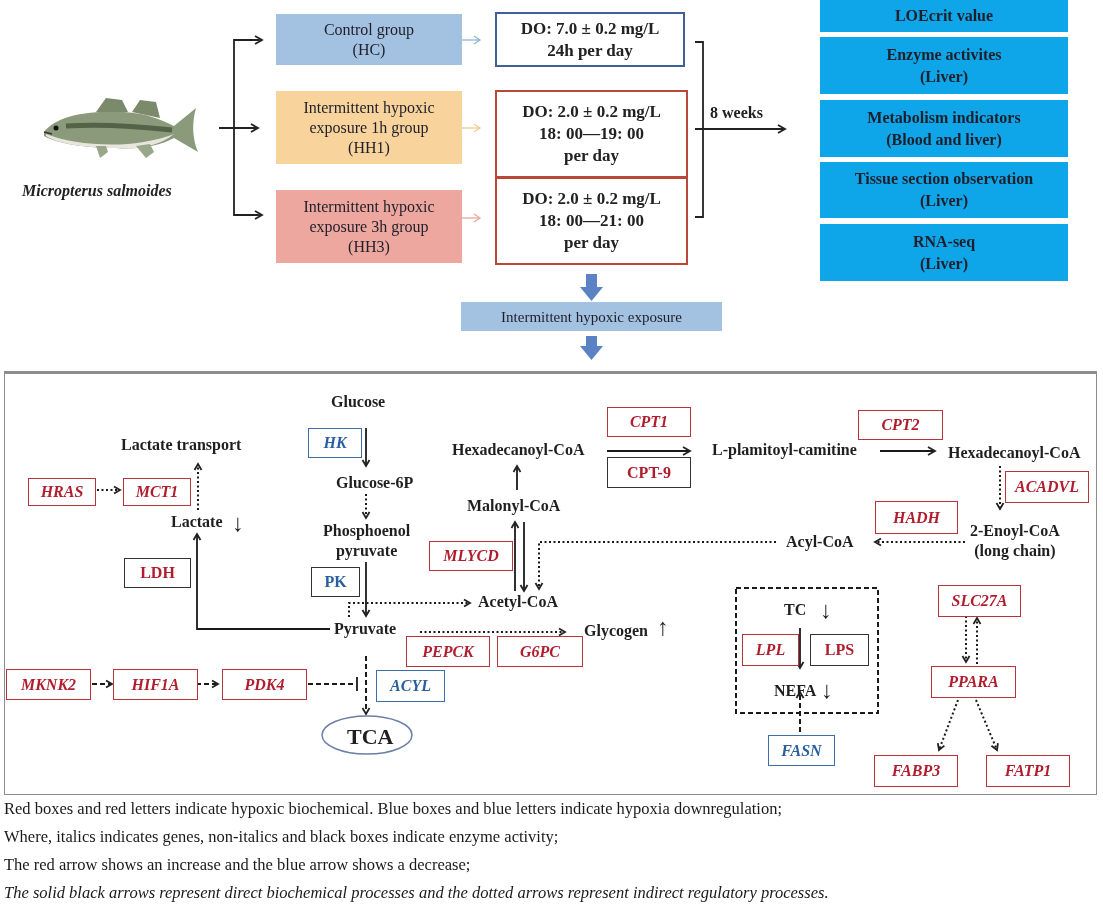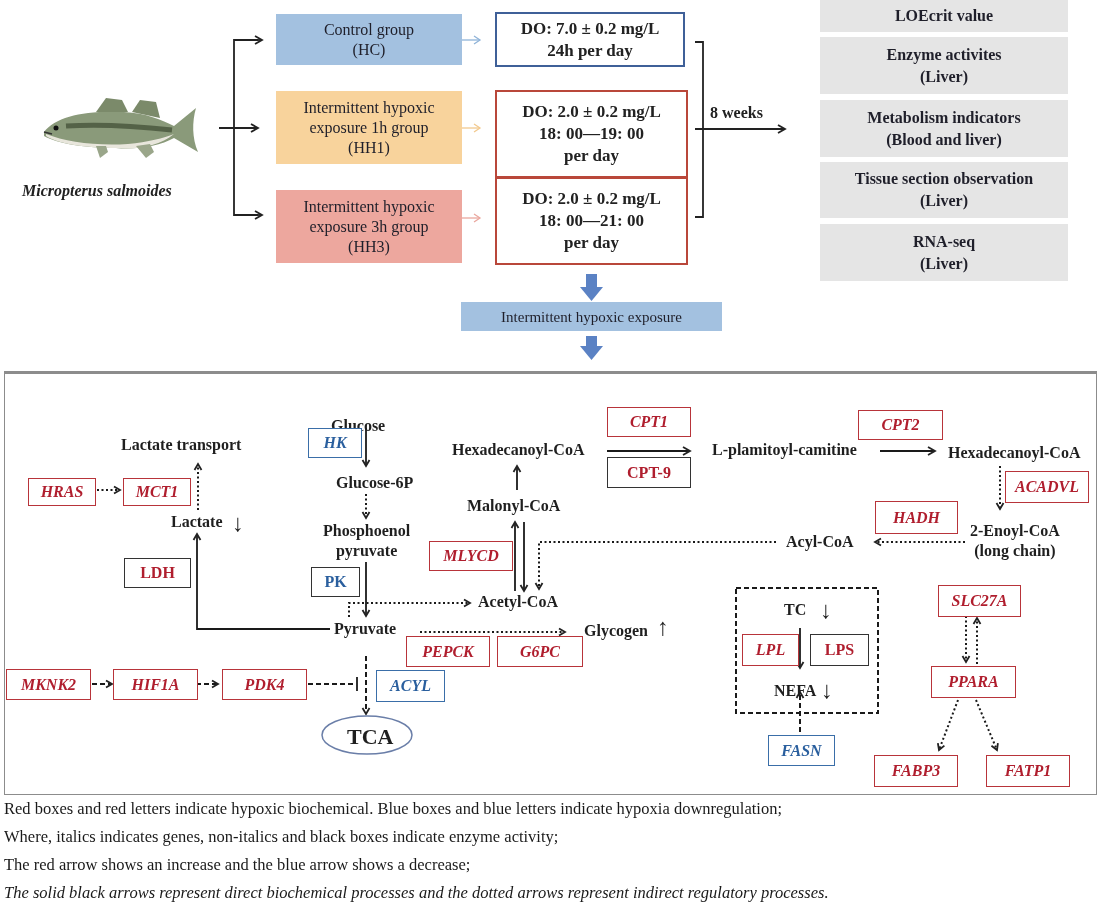--- a/index.html
+++ b/index.html
@@ -8,21 +8,21 @@
   .abs { position: absolute; }
   .bold { font-weight: bold; }
   .center { text-align: center; }
   .grp { position: absolute; display: flex; align-items: center; justify-content: center;
          text-align: center; font-weight: normal; font-size: 16px; line-height: 20px; color: #1f1f2a; }
   .blue-fill { background: #a3c1e0; }
   .orange-fill { background: #f8d39c; }
   .pink-fill { background: #eda79e; }
   .do-box { position: absolute; display: flex; align-items: center; justify-content: center;
             text-align: center; font-weight: bold; font-size: 17px; line-height: 22px; background: #fff; white-space: pre-line; }
-  .out-box { position: absolute; left: 820px; width: 248px; background: #e5e5e5;
+  .out-box { position: absolute; left: 820px; width: 248px; background: #0ea5e9;
              display: flex; align-items: center; justify-content: center; text-align: center;
              font-weight: bold; font-size: 16px; line-height: 22px; color: #1f1f2a; white-space: pre-line; }
   .gene { position: absolute; display: flex; align-items: center; justify-content: center;
           font-weight: bold; font-style: italic; font-size: 16px; background: #fff; }
   .enz { position: absolute; display: flex; align-items: center; justify-content: center;
          font-weight: bold; font-size: 16px; background: #fff; }
   .red-b { border: 1.5px solid #b8343a; color: #b01e2e; }
   .blue-b { border: 1.5px solid #3a6ea8; color: #2a5f9e; }
   .black-b { border: 1.5px solid #333; }
   .red-t { color: #b01e2e; }
@@ -165,21 +165,21 @@
     <line x1="308" y1="684" x2="356" y2="684"></line>
     <line x1="800" y1="732" x2="800" y2="692" marker-end="url(#ahs)"></line>
     <rect x="736" y="588" width="142" height="125"></rect>
   </g>
   <line x1="357" y1="677" x2="357" y2="691" stroke="#1a1a1a" stroke-width="1.8"></line>
 
   <line x1="509" y1="540" x2="509" y2="540" stroke="#1a1a1a" stroke-width="1.8"></line>
   <ellipse cx="367" cy="735" rx="45" ry="19" fill="#fff" stroke="#6a7ea8" stroke-width="1.5"></ellipse>
 </svg>
 
-<div class="met" style="left:331px;top:393px;margin-top:24px;">Glucose</div>
+<div class="met" style="left:331px;top:393px;">Glucose</div>
 <div class="met" style="left:336px;top:474px;">Glucose-6P</div>
 <div class="met center" style="left:323px;top:521px;line-height:20px;">
   <div>Phosphoenol</div>
   <div>pyruvate</div>
 </div>
 <div class="met" style="left:334px;top:620px;">Pyruvate</div>
 <div class="met" style="left:478px;top:593px;">Acetyl-CoA</div>
 <div class="met" style="left:467px;top:497px;">Malonyl-CoA</div>
 <div class="met" style="left:452px;top:441px;">Hexadecanoyl-CoA</div>
 <div class="met" style="left:712px;top:441px;">L-plamitoyl-camitine</div>

